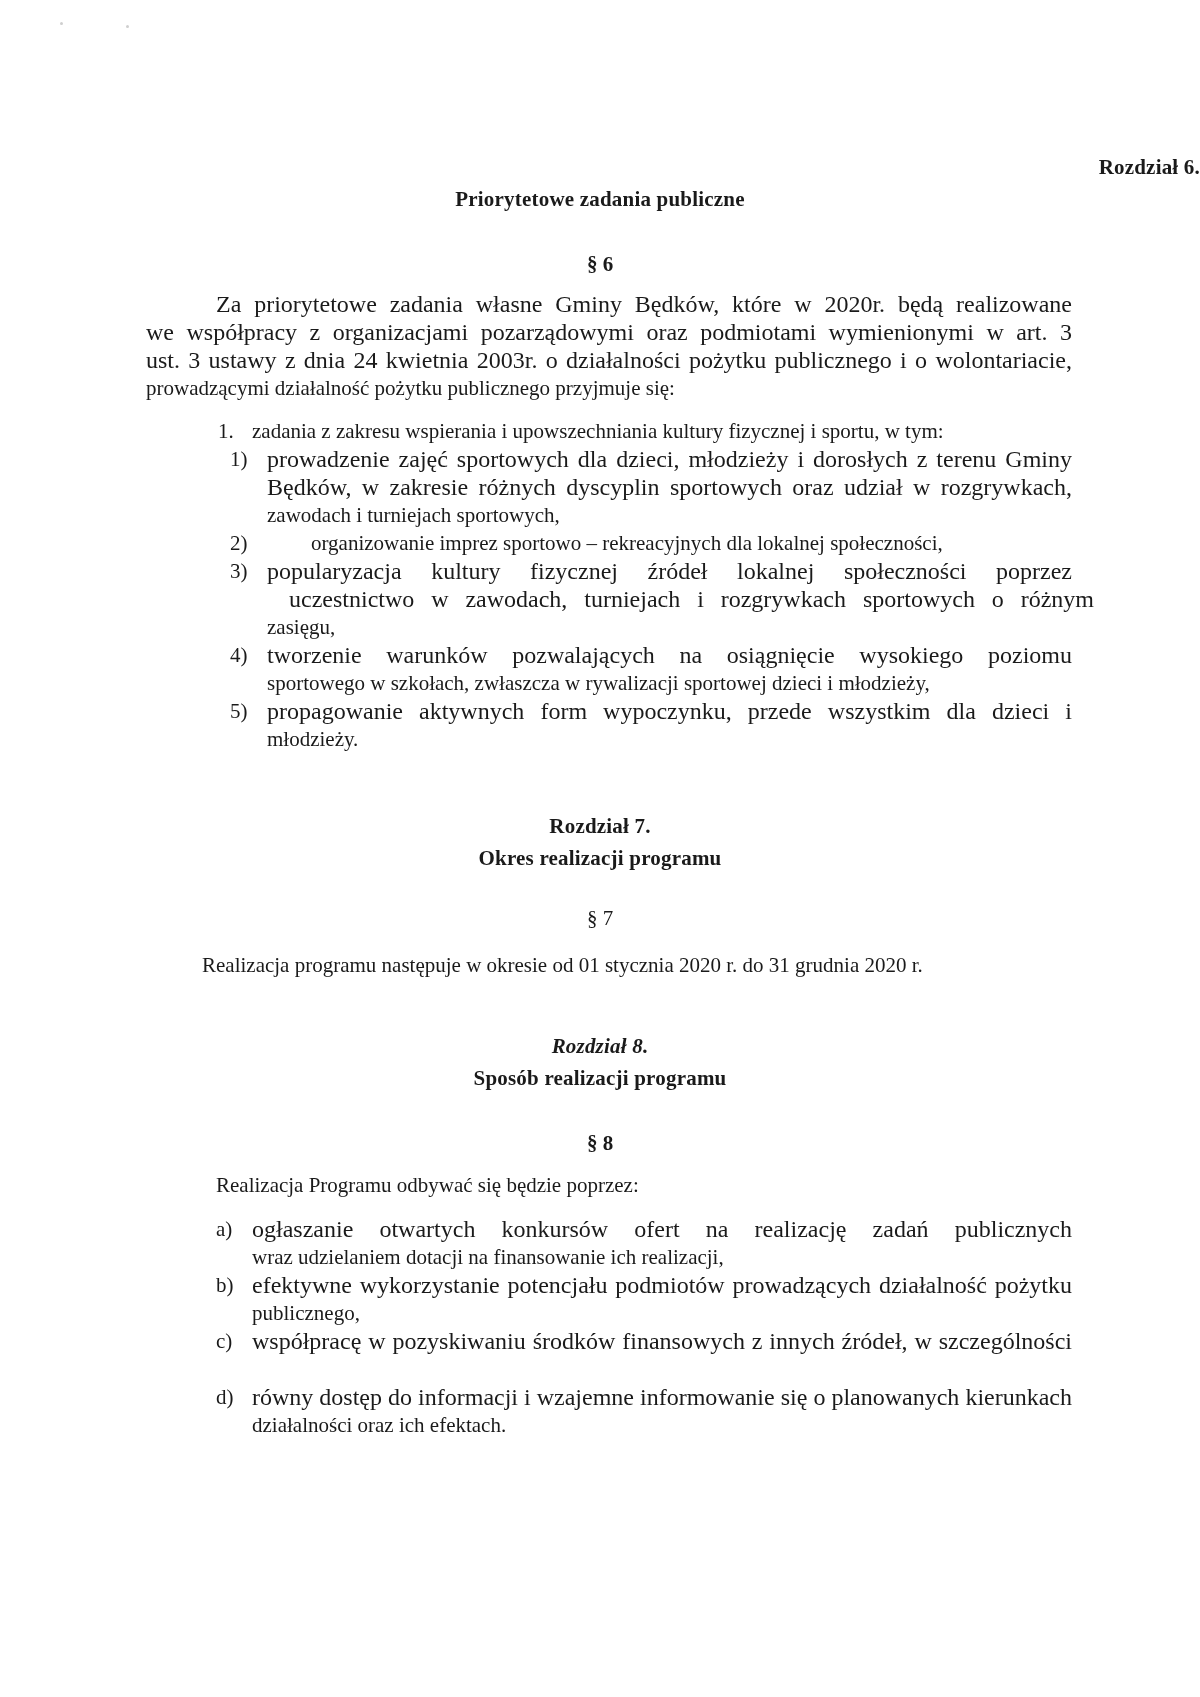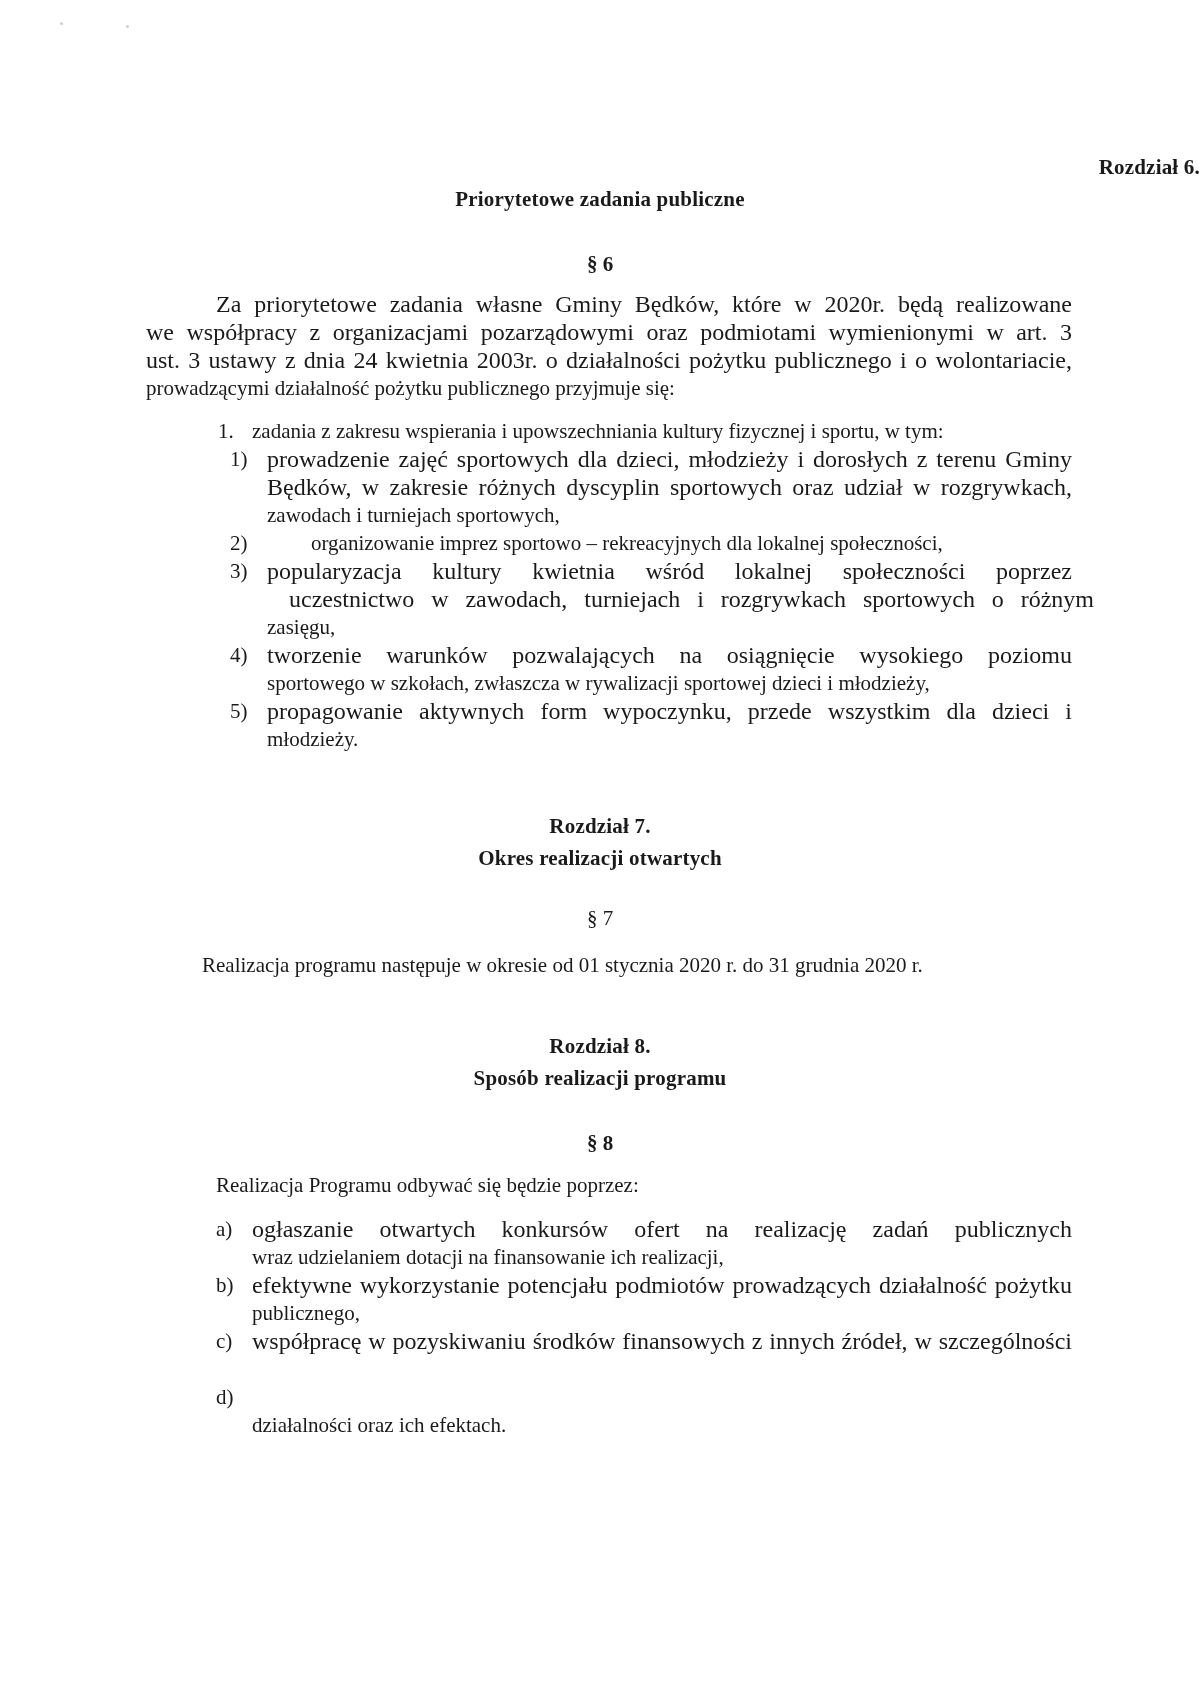--- a/index.html
+++ b/index.html
@@ -87,49 +87,50 @@
 
   <div class="marker" style="left:230px;top:445px;">1)</div>
   <div class="jline" style="left:267px;width:805px;top:445px;">prowadzenie zajęć sportowych dla dzieci, młodzieży i dorosłych z terenu Gminy</div>
   <div class="jline" style="left:267px;width:805px;top:473px;">Będków, w zakresie różnych dyscyplin sportowych oraz udział w rozgrywkach,</div>
   <div class="line" style="left:267px;top:501px;">zawodach i turniejach sportowych,</div>
 
   <div class="marker" style="left:230px;top:529px;">2)</div>
   <div class="line" style="left:267px;top:529px;margin-left:44px;">organizowanie imprez sportowo – rekreacyjnych dla lokalnej społeczności,</div>
 
   <div class="marker" style="left:230px;top:557px;">3)</div>
-  <div class="jline" style="left:267px;width:805px;top:557px;">popularyzacja kultury kwietnia wśród lokalnej społeczności poprzez</div>
+  <div class="jline" style="left:267px;width:805px;top:557px;">popularyzacja kultury fizycznej źródeł lokalnej społeczności poprzez</div>
   <div class="jline" style="left:267px;width:805px;top:585px;margin-left:22px;">uczestnictwo w zawodach, turniejach i rozgrywkach sportowych o różnym</div>
   <div class="line" style="left:267px;top:613px;">zasięgu,</div>
 
   <div class="marker" style="left:230px;top:641px;">4)</div>
   <div class="jline" style="left:267px;width:805px;top:641px;">tworzenie warunków pozwalających na osiągnięcie wysokiego poziomu</div>
   <div class="line" style="left:267px;top:669px;">sportowego w szkołach, zwłaszcza w rywalizacji sportowej dzieci i młodzieży,</div>
 
   <div class="marker" style="left:230px;top:697px;">5)</div>
   <div class="jline" style="left:267px;width:805px;top:697px;">propagowanie aktywnych form wypoczynku, przede wszystkim dla dzieci i</div>
   <div class="line" style="left:267px;top:725px;">młodzieży.</div>
 
   <div class="heading" style="top:810px;">Rozdział 7.</div>
-  <div class="heading" style="top:842px;">Okres realizacji otwartych</div>
+  <div class="heading" style="top:842px;">Okres realizacji programu</div>
   <div class="para-mark" style="top:906px;font-weight:normal;">§ 7</div>
   <div class="line" style="left:202px;top:951px;">Realizacja programu następuje w okresie od 01 stycznia 2020 r. do 31 grudnia 2020 r.</div>
 
-  <div class="heading" style="top:1030px;">Rozdział 8.</div>
+  <div class="heading" style="top:1030px;font-style:italic;">Rozdział 8.</div>
   <div class="heading" style="top:1062px;">Sposób realizacji programu</div>
   <div class="para-mark" style="top:1131px;">§ 8</div>
   <div class="line" style="left:216px;top:1171px;">Realizacja Programu odbywać się będzie poprzez:</div>
 
   <div class="marker" style="left:216px;top:1215px;">a)</div>
   <div class="jline" style="left:252px;width:820px;top:1215px;">ogłaszanie otwartych konkursów ofert na realizację zadań publicznych</div>
   <div class="line" style="left:252px;top:1243px;">wraz udzielaniem dotacji na finansowanie ich realizacji,</div>
 
   <div class="marker" style="left:216px;top:1271px;">b)</div>
   <div class="jline" style="left:252px;width:820px;top:1271px;">efektywne wykorzystanie potencjału podmiotów prowadzących działalność pożytku</div>
   <div class="line" style="left:252px;top:1299px;">publicznego,</div>
 
   <div class="marker" style="left:216px;top:1327px;">c)</div>
   <div class="jline" style="left:252px;width:820px;top:1327px;">współpracę w pozyskiwaniu środków finansowych z innych źródeł, w szczególności</div>
 
   <div class="marker" style="left:216px;top:1383px;">d)</div>
+  <div class="jline" style="left:252px;width:820px;top:1383px;">równy dostęp do informacji i wzajemne informowanie się o planowanych kierunkach</div>
   <div class="line" style="left:252px;top:1411px;">działalności oraz ich efektach.</div>
 
 </div>
 
 </body></html>

